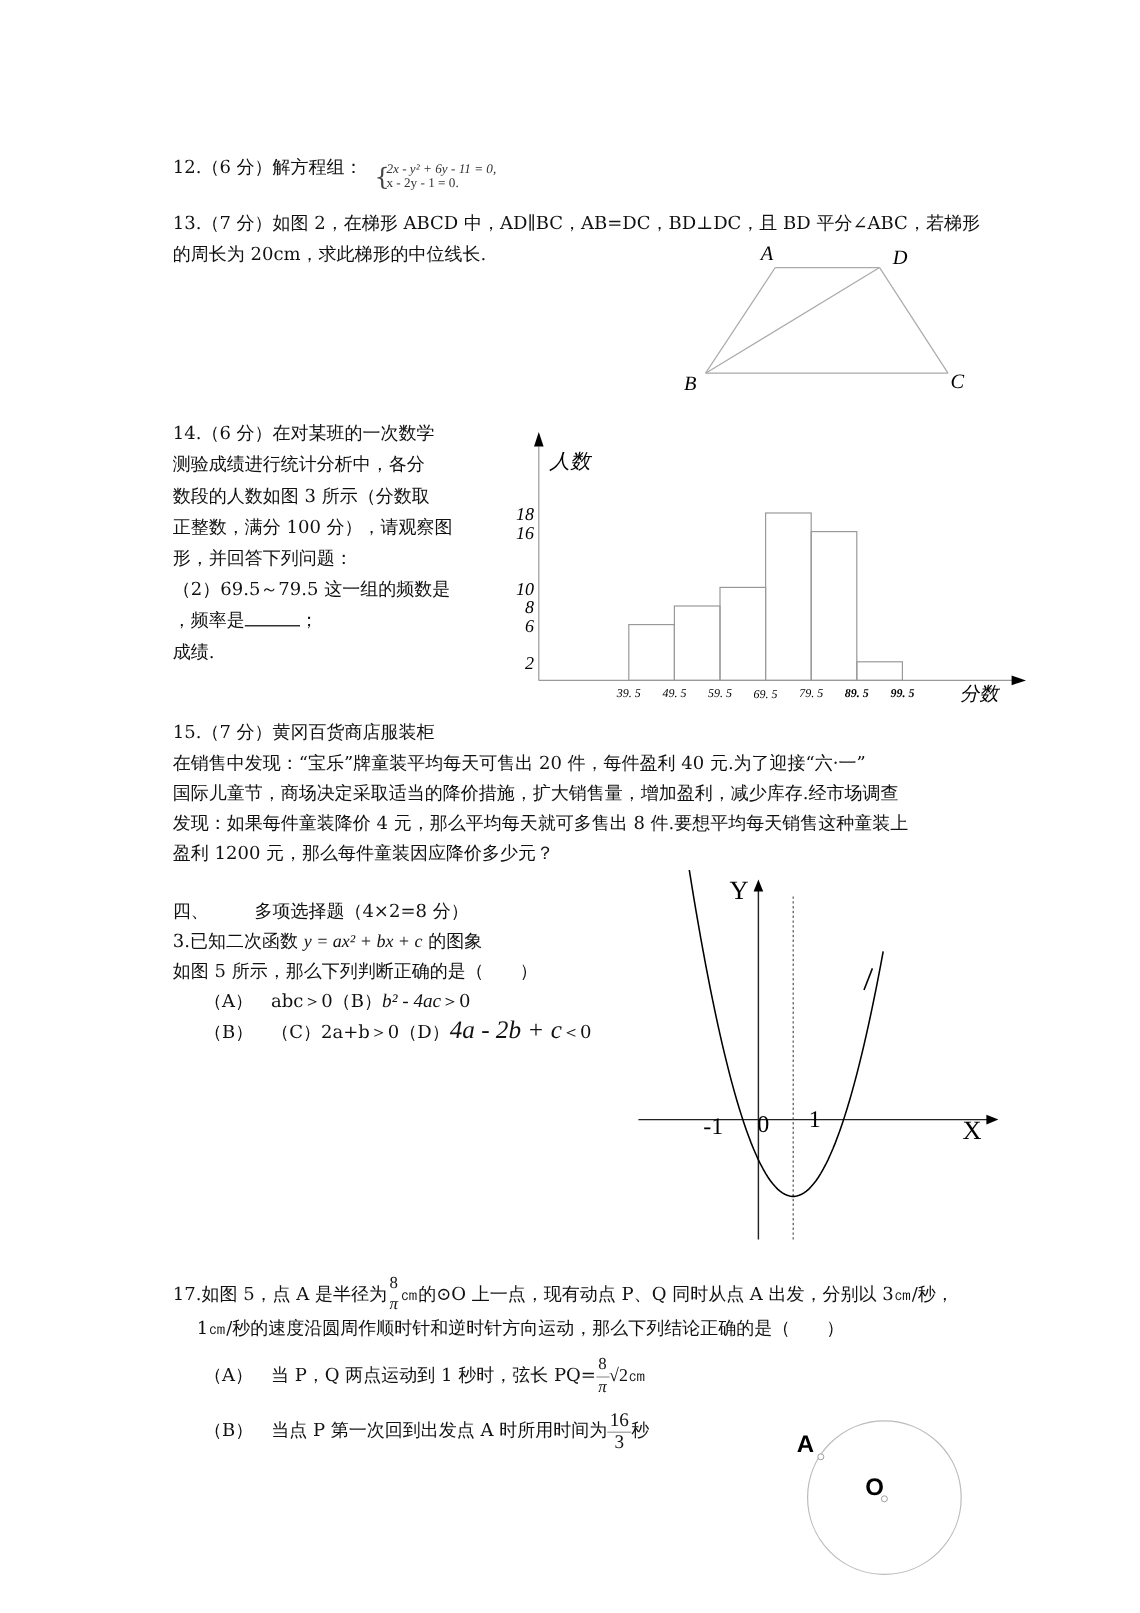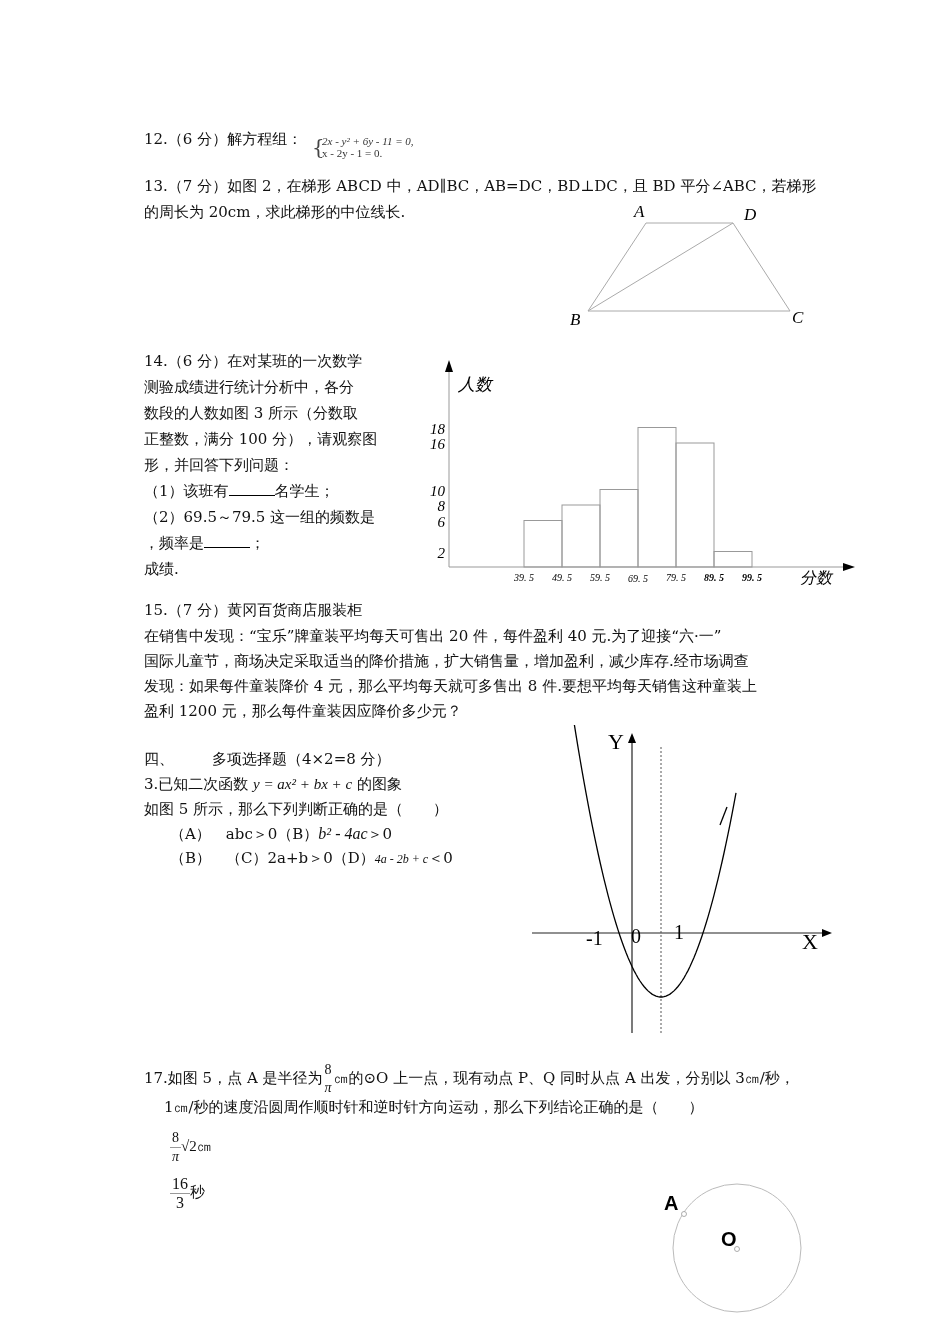--- a/index.html
+++ b/index.html
@@ -40,23 +40,20 @@
   <text x="10" y="130" font-size="17" class="lbl-it">B</text>
   <text x="232" y="128" font-size="17" class="lbl-it">C</text>
 </svg>
 
 <div class="abs" style="left:144px; top:348px;">
   <div class="txt">14.（6 分）在对某班的一次数学</div>
   <div class="txt">测验成绩进行统计分析中，各分</div>
   <div class="txt">数段的人数如图 3 所示（分数取</div>
   <div class="txt">正整数，满分 100 分），请观察图</div>
   <div class="txt">形，并回答下列问题：</div>
-  <div class="txt">
-    <span>（1）该班有</span><span class="blank"></span><span>名学生；</span>
-  </div>
   <div class="txt">（2）69.5～79.5 这一组的频数是</div>
   <div class="txt">
     <span>，频率是</span><span class="blank"></span><span>；</span>
   </div>
   <div class="txt">成绩.</div>
 </div>
 
 <svg id="hist" class="abs" style="left:410px; top:350px;" width="460" height="245">
   <g id="hist-axes">
       <line x1="39" y1="217" x2="435" y2="217" stroke="#999" stroke-width="1"></line>
@@ -105,21 +102,21 @@
 <div class="abs txt" style="left:144px; top:771px;">
   <span>3.已知二次函数</span>
   <span class="math">y = ax² + bx + c</span>
   <span>的图象</span>
 </div>
 <div class="abs txt" style="left:144px; top:796px;">如图 5 所示，那么下列判断正确的是（　　）</div>
 <div class="abs txt" style="left:170px; top:821px;">
   <span>（A）　abc＞0（B）</span><span class="math" style="font-size:16px;">b² - 4ac</span><span>＞0</span>
 </div>
 <div class="abs txt" style="left:170px; top:845px;">
-  <span>（B）　（C）2a+b＞0（D）</span><span class="math" style="font-size:12px;text-align:right;">4a - 2b + c</span><span>＜0</span>
+  <span>（B）　（C）2a+b＞0（D）</span><span class="math" style="font-size:21px;text-align:right;">4a - 2b + c</span><span>＜0</span>
 </div>
 
 <svg class="abs" style="left:520px; top:725px;" width="320" height="320">
   <line x1="12" y1="208" x2="305" y2="208" stroke="#222" stroke-width="1.2"></line>
   <polygon points="312,208 302,204 302,212" fill="#000"></polygon>
   <line x1="112" y1="16" x2="112" y2="308" stroke="#222" stroke-width="1.2"></line>
   <polygon points="112,8 108,18 116,18" fill="#000"></polygon>
   <line x1="141" y1="22" x2="141" y2="308" stroke="#555" stroke-width="1" stroke-dasharray="2,2"></line>
   <path id="parabola" fill="none" stroke="#000" stroke-width="1.3" d="M42 -83.6 L44 -69.4 L46 -55.4 L48 -41.8 L50 -28.4 L52 -15.4 L54 -2.6 L56 9.9 L58 22.1 L60 34.0 L62 45.6 L64 56.9 L66 67.9 L68 78.7 L70 89.1 L72 99.3 L74 109.1 L76 118.7 L78 128.0 L80 137.0 L82 145.7 L84 154.1 L86 162.2 L88 170.1 L90 177.6 L92 184.9 L94 191.9 L96 198.5 L98 204.9 L100 211.0 L102 216.8 L104 222.3 L106 227.6 L108 232.5 L110 237.1 L112 241.5 L114 245.6 L116 249.3 L118 252.8 L120 256.0 L122 258.9 L124 261.5 L126 263.8 L128 265.9 L130 267.6 L132 269.1 L134 270.2 L136 271.1 L138 271.7 L140 272.0 L142 272.0 L144 271.7 L146 271.1 L148 270.2 L150 269.1 L152 267.6 L154 265.9 L156 263.8 L158 261.5 L160 258.9 L162 256.0 L164 252.8 L166 249.3 L168 245.6 L170 241.5 L172 237.1 L174 232.5 L176 227.6 L178 222.3 L180 216.8 L182 211.0 L184 204.9 L186 198.5 L188 191.9 L190 184.9 L192 177.6 L194 170.1 L196 162.2 L198 154.1 L200 145.7 L202 137.0 L204 128.0 L206 118.7 L208 109.1 L210 99.3 L212 89.1 L214 78.7 L216 67.9"></path>
   <line x1="200" y1="100" x2="207" y2="82" stroke="#000" stroke-width="1.3"></line>
@@ -128,24 +125,24 @@
   <text x="66" y="220" font-size="20">-1</text>
   <text x="111" y="218" font-size="20">0</text>
   <text x="154" y="214" font-size="20">1</text>
 </svg>
 
 <div class="abs txt" style="left:144px; top:1050px; line-height:36px;margin-top:10px;">
   <span>17.如图 5，点 A 是半径为</span><span class="frac sm"><span class="n" style="border:none;">8</span><span class="d">π</span></span><span>㎝的⊙O 上一点，现有动点 P、Q 同时从点 A 出发，分别以 3㎝/秒，</span>
 </div>
 <div class="abs txt" style="left:144px; top:1094px;margin-left:20px;">1㎝/秒的速度沿圆周作顺时针和逆时针方向运动，那么下列结论正确的是（　　）</div>
 <div class="abs txt" style="left:170px; top:1128px; line-height:36px;">
-  <span class="frac sm"><span class="n">8</span><span class="d">π</span></span><span class="math" style="font-style:normal;">√2</span><span>㎝</span>
+  <span>（A）　当 P，Q 两点运动到 1 秒时，弦长 PQ=</span><span class="frac sm"><span class="n">8</span><span class="d">π</span></span><span class="math" style="font-style:normal;">√2</span><span>㎝</span>
 </div>
 <div class="abs txt" style="left:170px; top:1174px; line-height:36px;">
-  <span class="frac" style="font-size:16px;"><span class="n">16</span><span class="d" style="font-style:normal;">3</span></span><span>秒</span>
+  <span>（B）　当点 P 第一次回到出发点 A 时所用时间为</span><span class="frac" style="font-size:16px;"><span class="n">16</span><span class="d" style="font-style:normal;">3</span></span><span>秒</span>
 </div>
 
 <svg class="abs" style="left:650px; top:1180px;" width="170" height="160">
   <circle cx="87" cy="68" r="64" fill="none" stroke="#bbb" stroke-width="1"></circle>
   <circle cx="34" cy="34" r="2.5" fill="#fff" stroke="#999" stroke-width="0.8"></circle>
   <circle cx="87" cy="69" r="2.5" fill="#fff" stroke="#999" stroke-width="0.8"></circle>
   <text x="14" y="30" font-size="20" font-weight="bold" style="font-family:'Liberation Sans',sans-serif;">A</text>
   <text x="71" y="66" font-size="20" font-weight="bold" style="font-family:'Liberation Sans',sans-serif;">O</text>
 </svg>
 

